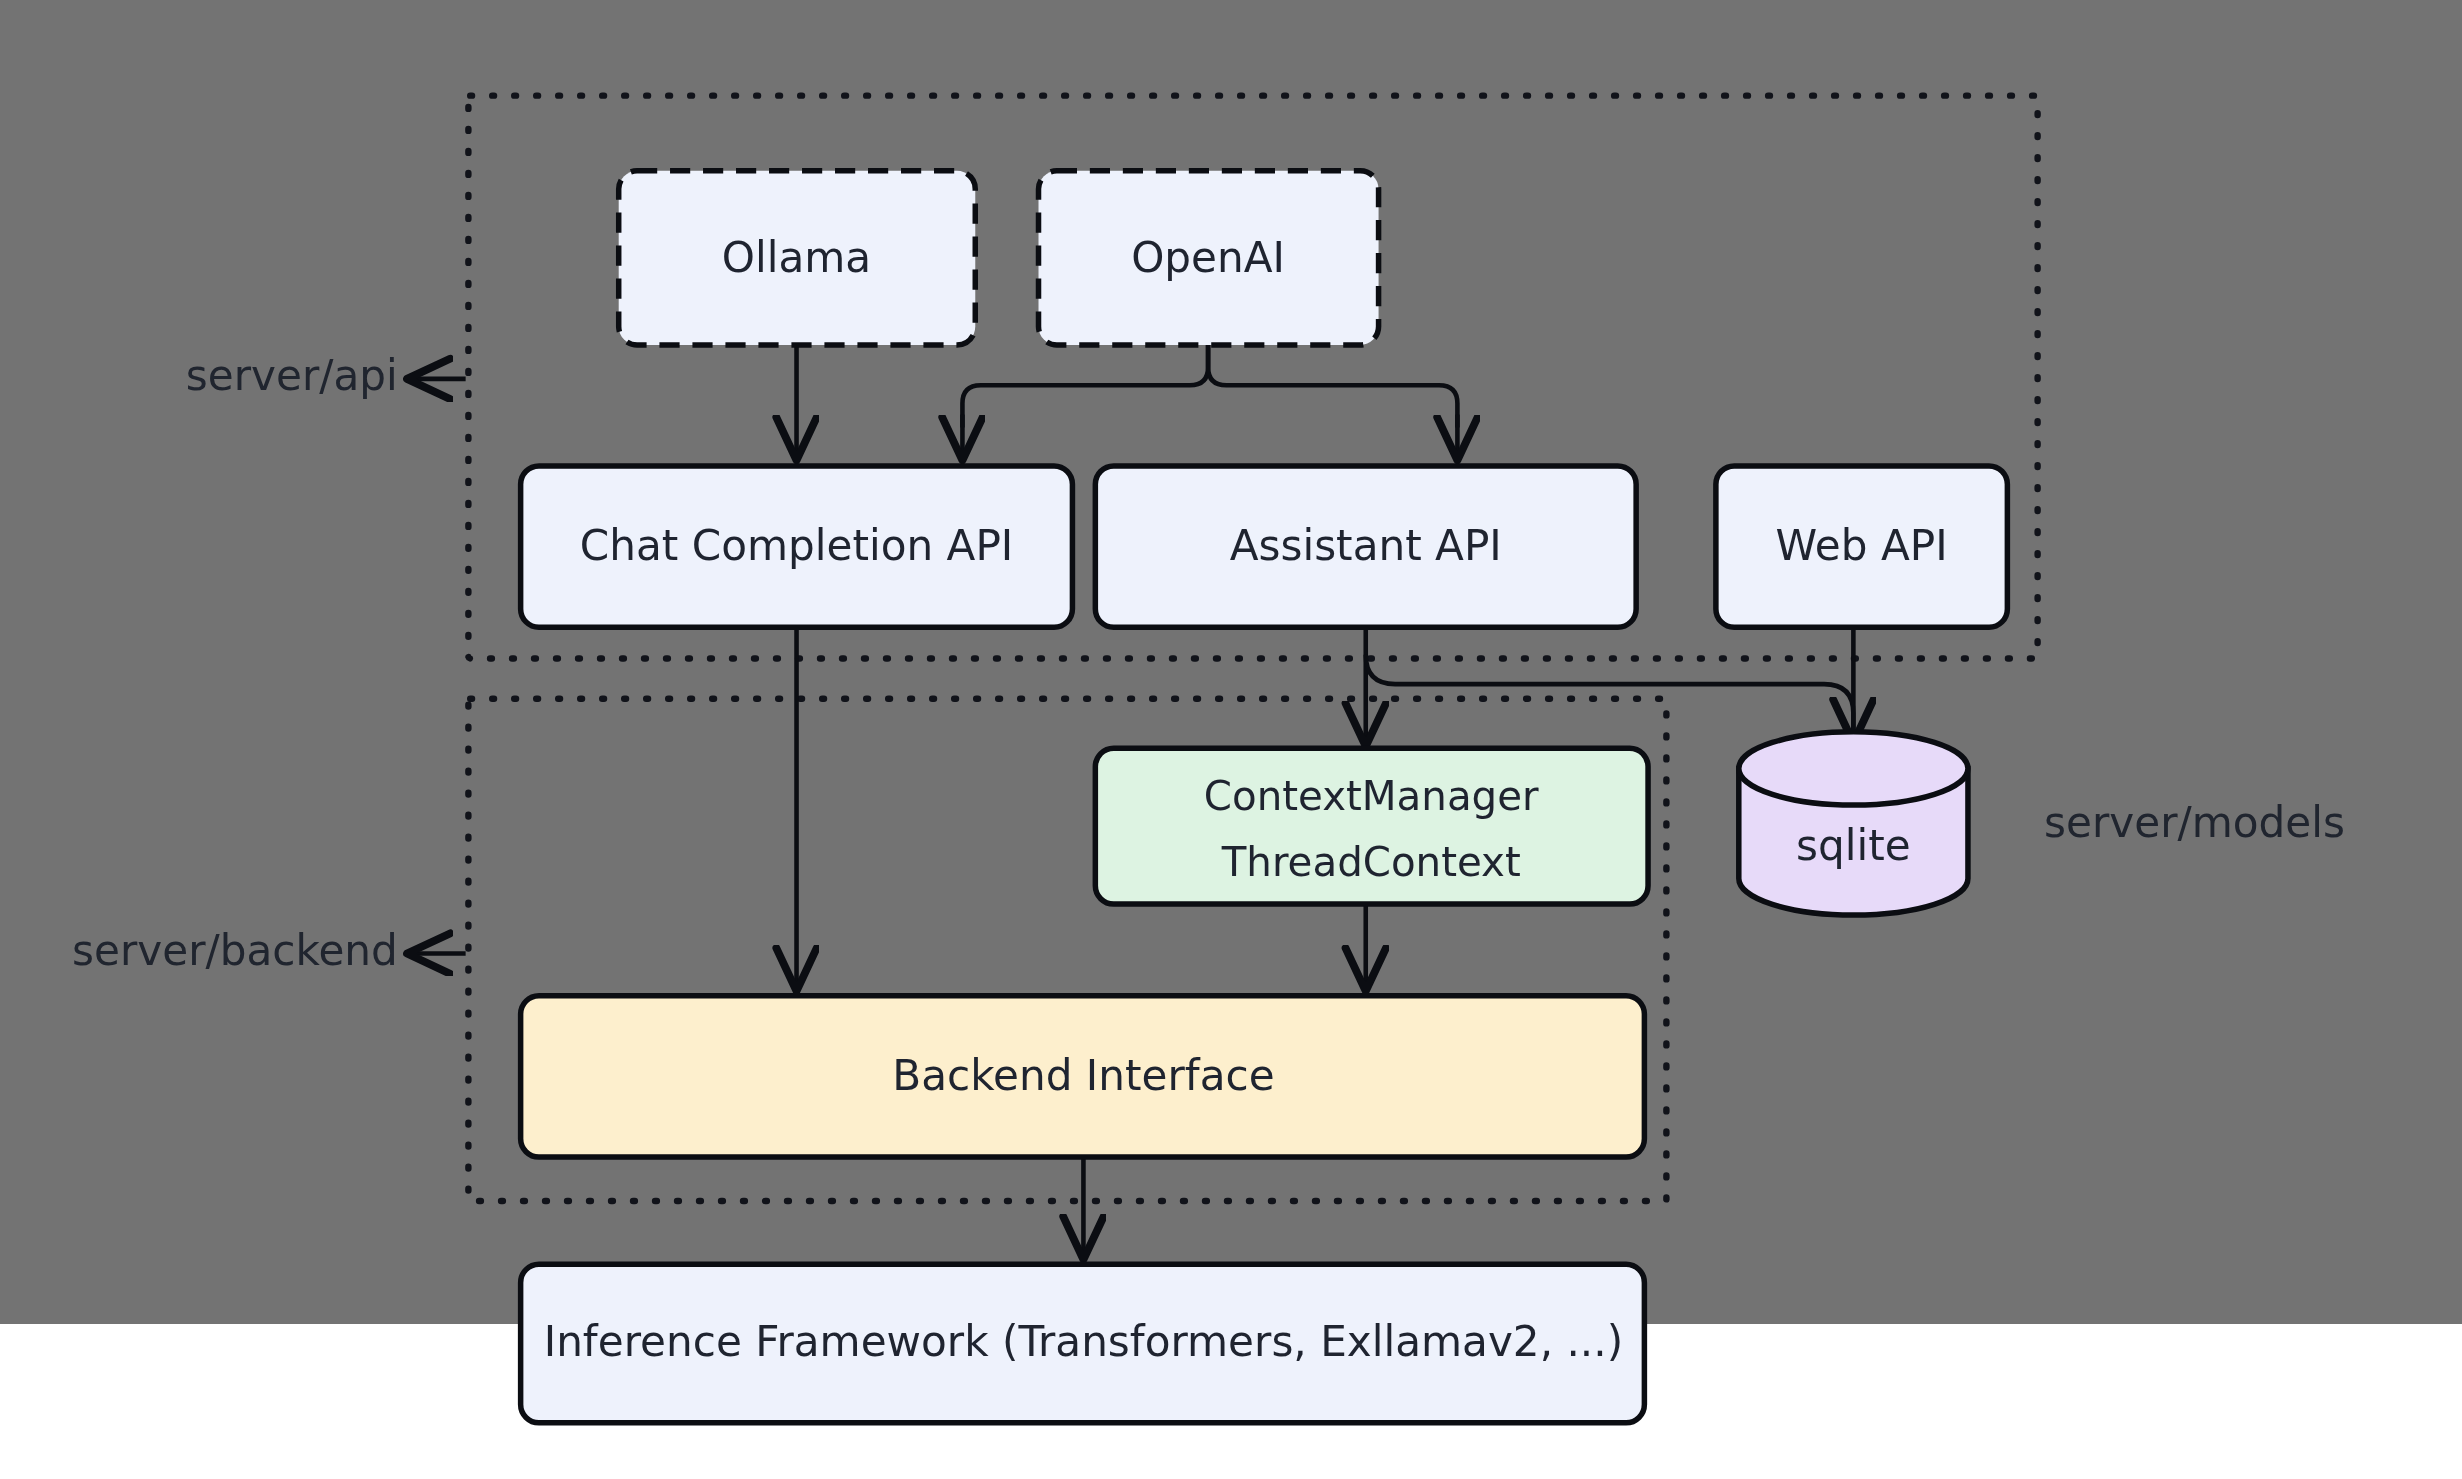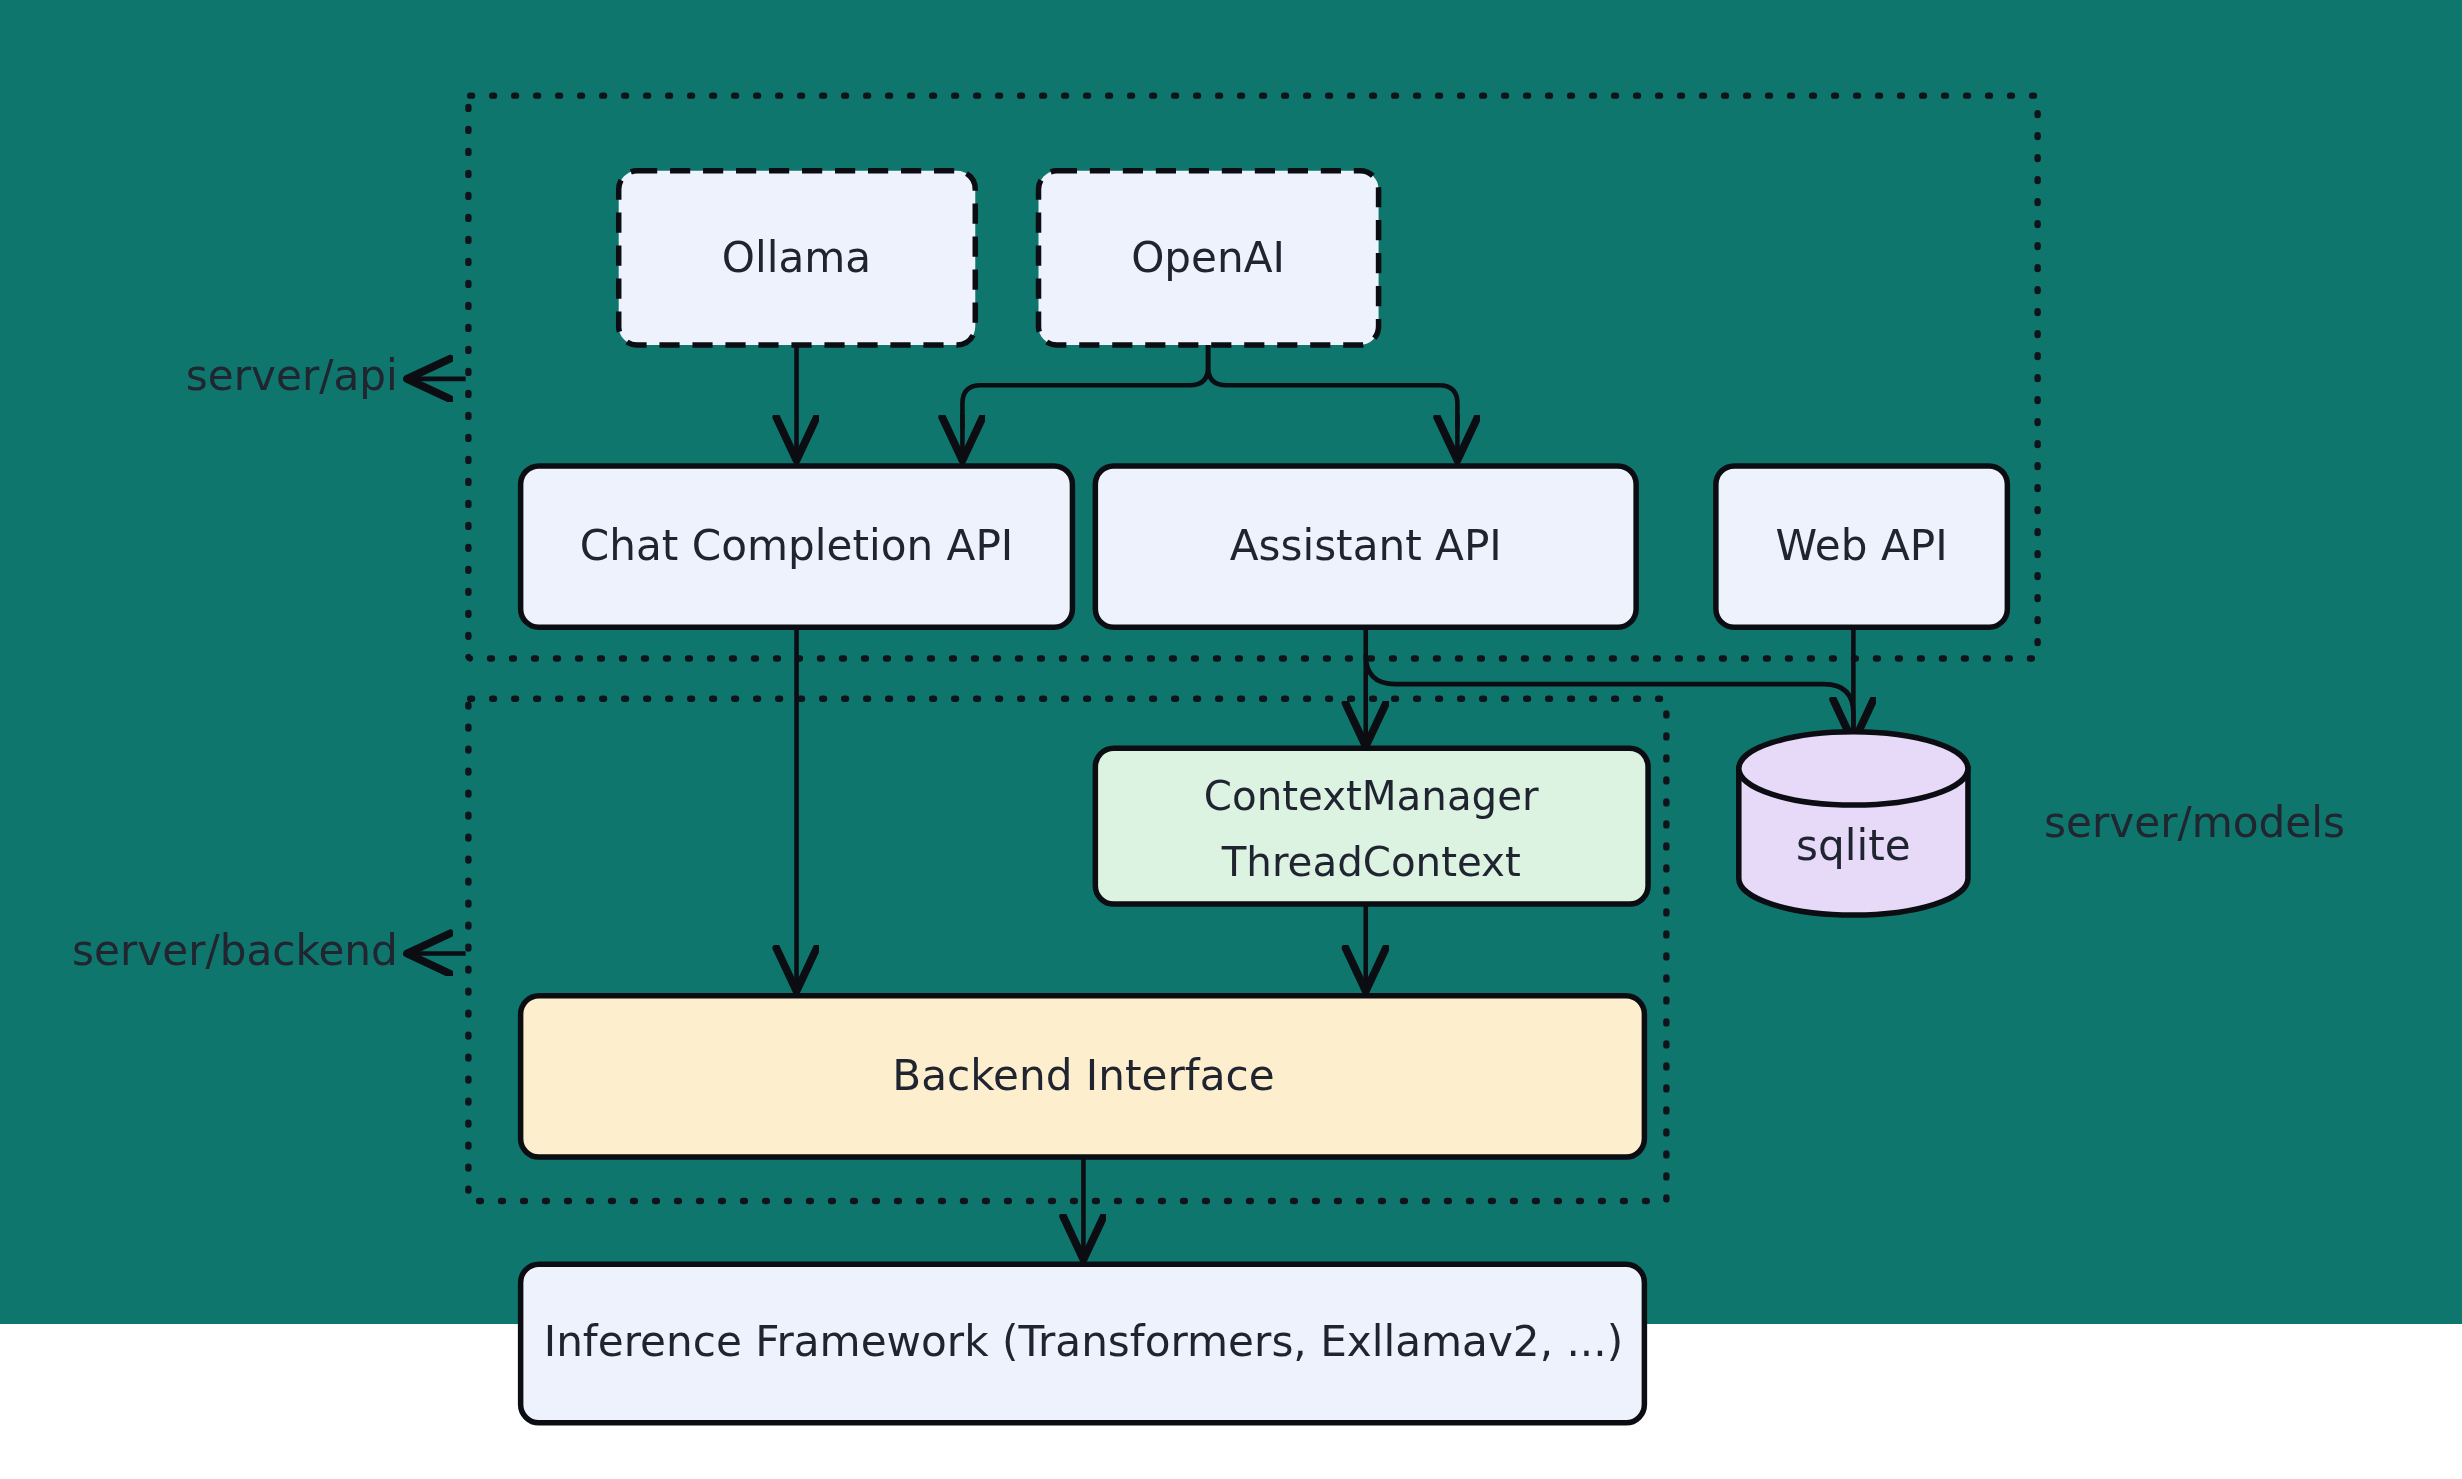--- a/index.html
+++ b/index.html
@@ -10,21 +10,21 @@
   body {
     width: 2462px;
     height: 1480px;
     font-family: "DejaVu Sans", sans-serif;
     overflow: hidden;
   }
   #diagram-root {
     position: relative;
     width: 2462px;
     height: 1324px;
-    background: #0f766e;
+    background: #737373;
   }
   svg#diagram-svg {
     position: absolute;
     top: 0;
     left: 0;
     width: 2462px;
     height: 1480px;
     display: block;
   }
   .node-text {

